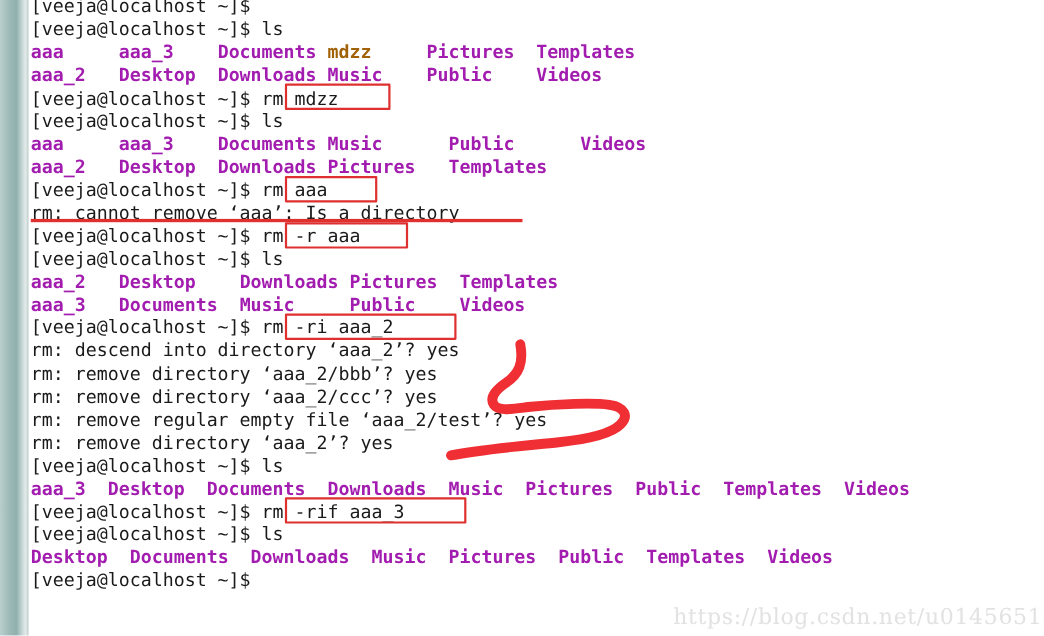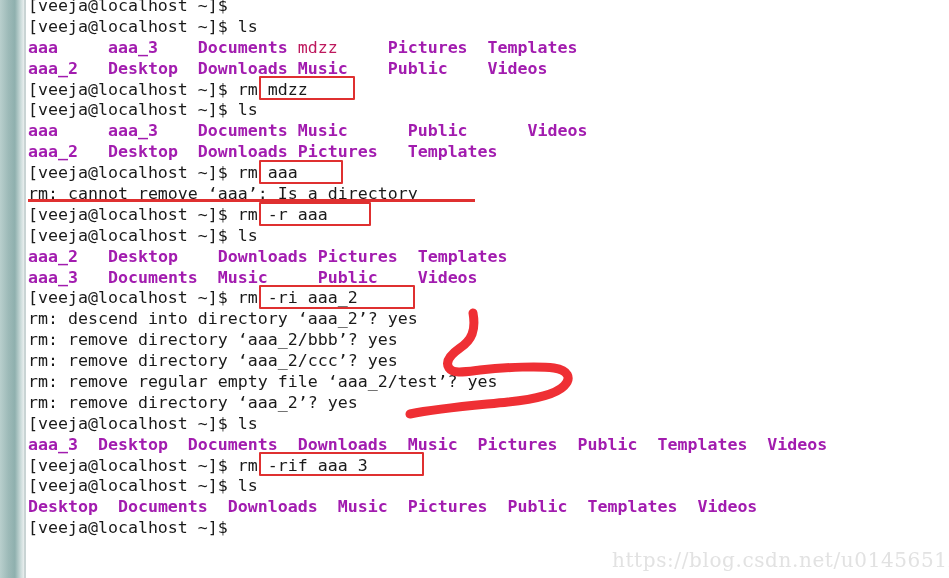--- a/index.html
+++ b/index.html
@@ -33,21 +33,21 @@
     width:921px;
     font-family:"DejaVu Sans Mono", monospace;
     font-size:16.6px;
     line-height:20.9px;
     color:#1a1a1a;
     white-space:pre;
     letter-spacing:0px;
   }
   .line { height:20.9px; white-space:pre; }
   .dir  { color:#a21caf; font-weight:bold; }
-  .file { color:#be185d; }
+  .file { color:#a16207;font-weight:bold; }
   .txt  { color:#1a1a1a; }
 
   
   .redbox {
     position:absolute;
     border:2px solid #df3030;
     border-radius:1px;
     pointer-events:none;
   }
   

